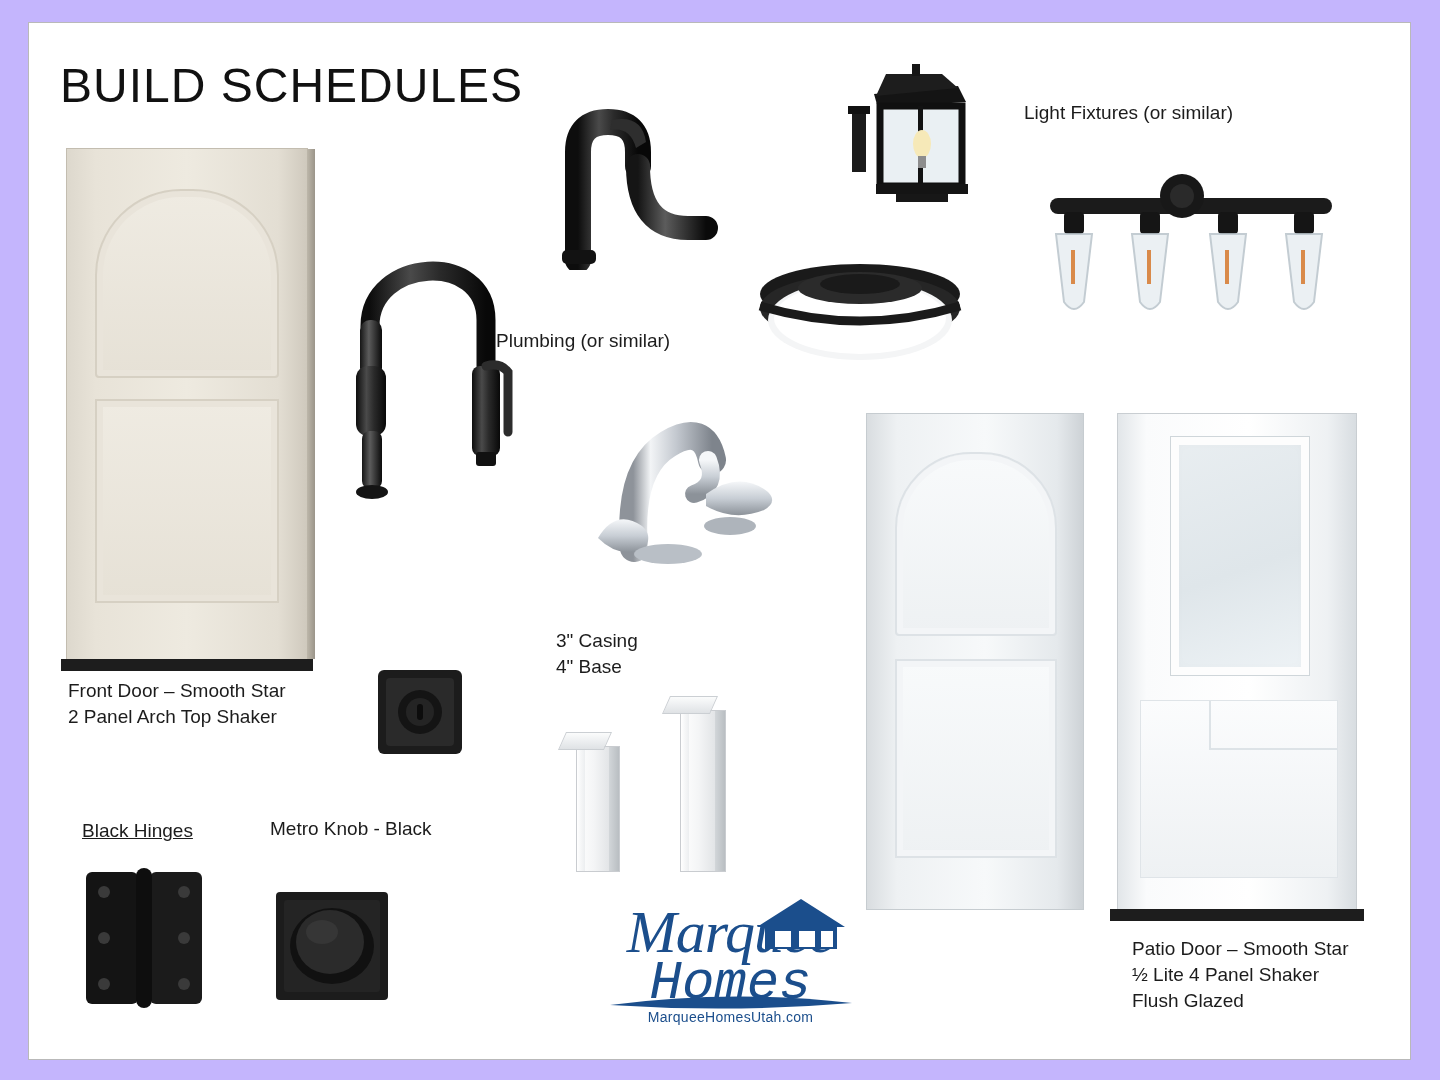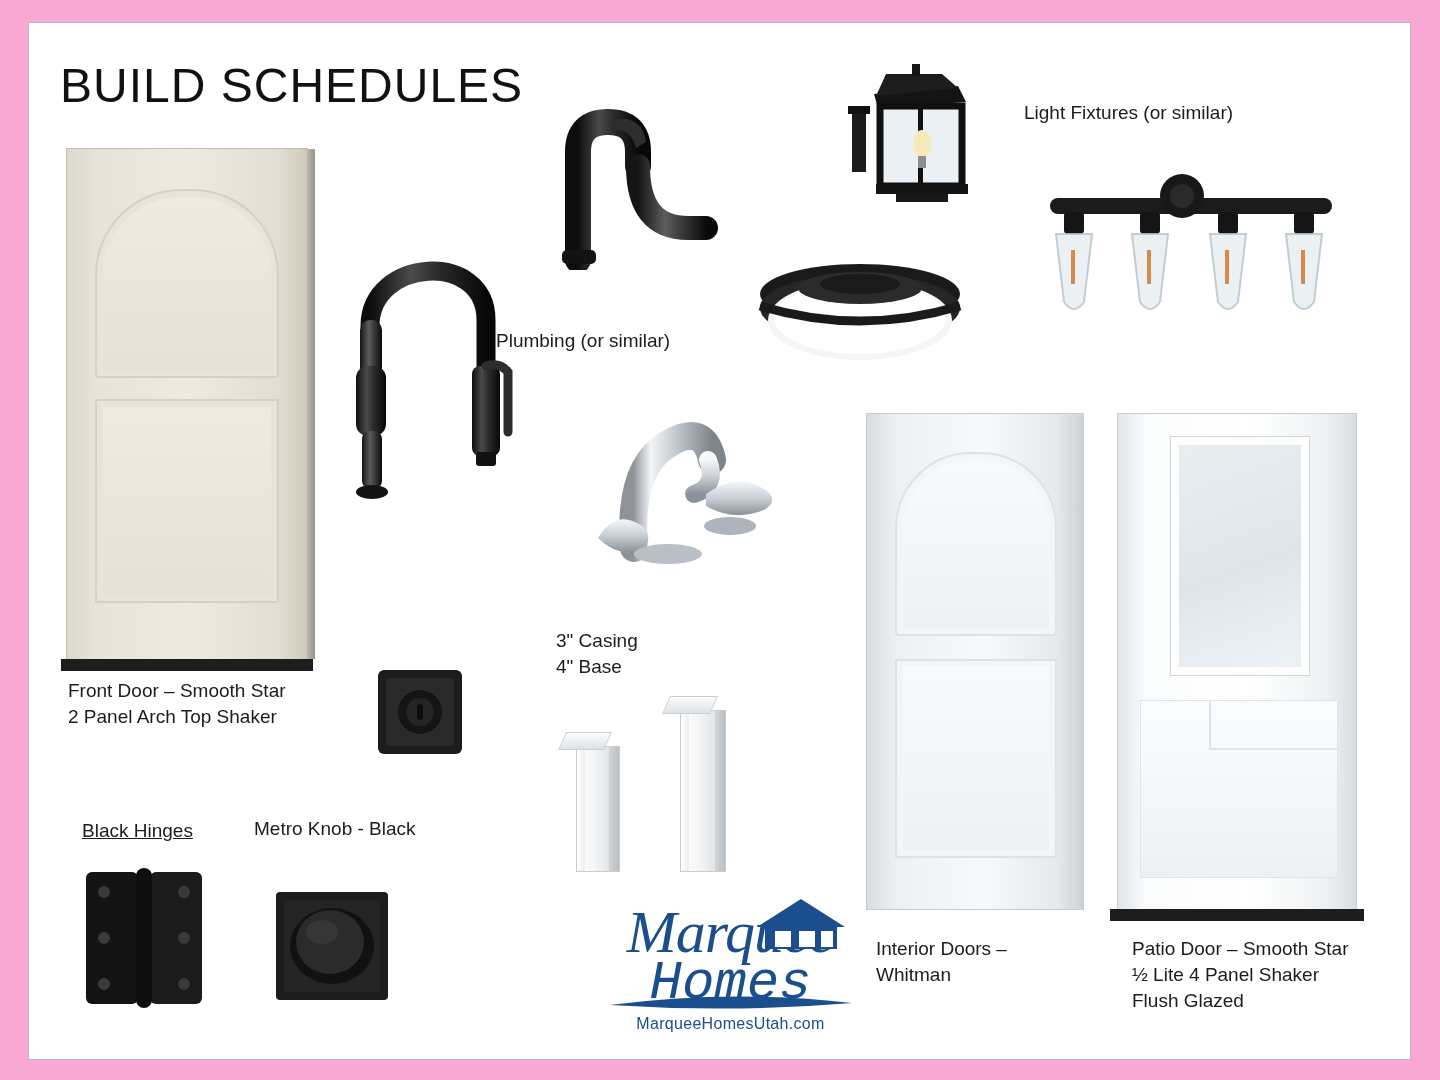--- a/index.html
+++ b/index.html
@@ -1,17 +1,17 @@
 <!DOCTYPE html>
 <html><head>
 <meta charset="utf-8">
 <style>
   html,body{margin:0;padding:0;background:#ffffff;}
   body{width:1440px;height:1080px;font-family:"Liberation Sans",sans-serif;color:#1a1a1a;overflow:hidden;}
-  .page{position:relative;width:1440px;height:1080px;background:#f9a8d4;}
+  .page{position:relative;width:1440px;height:1080px;background:#c4b5fd;}
   .frame{position:absolute;left:28px;top:22px;width:1381px;height:1036px;border:1px solid #b9b9b9;background:#fff;}
   .title{position:absolute;left:60px;top:58px;font-size:48px;letter-spacing:1px;font-weight:400;color:#111;font-family:"Liberation Sans",sans-serif;}
   .caption{position:absolute;font-size:19px;line-height:26px;color:#1c1c1c;}
 
   
   .front-door{position:absolute;left:66px;top:148px;width:240px;height:510px;background:linear-gradient(90deg,#ddd8cd 0%,#e8e3d8 12%,#eeeae0 50%,#e3ded3 88%,#cfc9bd 100%);border:1px solid #c3bdb0;}
   .front-door .panel-top{position:absolute;left:28px;top:40px;width:180px;height:185px;border-radius:86px 86px 4px 4px;background:linear-gradient(180deg,#efebe2,#e6e1d6);border:2px solid #d6d0c3;box-shadow:inset 0 0 0 6px #e9e4da, inset 0 2px 3px rgba(0,0,0,.09);}
   .front-door .panel-bot{position:absolute;left:28px;top:250px;width:180px;height:200px;background:linear-gradient(180deg,#efebe2,#e6e1d6);border:2px solid #d6d0c3;box-shadow:inset 0 0 0 6px #e9e4da, inset 0 2px 3px rgba(0,0,0,.09);}
   .front-door .sill{position:absolute;left:-6px;bottom:-12px;width:252px;height:12px;background:#1d1d1d;}
   .front-door .edge{position:absolute;right:-8px;top:0;width:8px;height:100%;background:linear-gradient(90deg,#bdb7aa,#9b958a);}
@@ -30,21 +30,21 @@
   .patio-door .sill{position:absolute;left:-8px;bottom:-12px;width:254px;height:12px;background:#1d1d1d;}
 
   
   .trim{position:absolute;}
   .trim .board{position:absolute;background:linear-gradient(90deg,#ffffff 0%,#f4f5f6 40%,#d7dadd 100%);border:1px solid #c9ccd0;}
 
   
   .logo{position:absolute;left:598px;top:905px;width:265px;height:160px;text-align:center;}
   .logo .marquee{font-family:"Liberation Serif",serif;font-style:italic;font-size:60px;color:#1b4e8c;line-height:54px;letter-spacing:-1px;}
   .logo .homes{font-family:Liberation Mono, monospace;font-style:italic;font-size:54px;color:#1b4e8c;line-height:50px;}
-  .logo .url{font-size:16px;color:#1b4e8c;margin-top:6px;letter-spacing:.3px;}
+  .logo .url{font-size:14px;color:#1b4e8c;letter-spacing:.3px;}
   .logo .roof{position:absolute;left:155px;top:-8px;}
   .logo .swoosh{position:absolute;left:10px;top:88px;width:246px;height:16px;}
 
   
   .nowrap{white-space:pre-line;}
 </style>
 </head>
 <body>
 
 <div class="page">
@@ -189,43 +189,41 @@
   </svg>
   <div class="caption" style="left:82px;top:818px;text-decoration:underline;">Black Hinges</div>
 
   <svg style="position:absolute;left:268px;top:882px;" width="130" height="130" viewBox="0 0 130 130">
     <rect x="8" y="10" width="112" height="108" rx="4" fill="#1c1c1c"></rect>
     <rect x="16" y="18" width="96" height="92" rx="3" fill="#242424"></rect>
     <ellipse cx="64" cy="64" rx="42" ry="38" fill="#111"></ellipse>
     <ellipse cx="62" cy="60" rx="34" ry="32" fill="#2b2b2b"></ellipse>
     <ellipse cx="54" cy="50" rx="16" ry="12" fill="#3d3d3d" opacity=".6"></ellipse>
   </svg>
-  <div class="caption" style="left:254px;top:816px;">Metro Knob - Black</div>
+  <div class="caption" style="left:270px;top:816px;">Metro Knob - Black</div>
 
   <div class="trim" style="left:566px;top:660px;width:200px;height:230px;">
     <div class="board" style="left:10px;top:86px;width:42px;height:124px;">
       <div style="position:absolute;left:0;top:0;width:8px;height:100%;background:linear-gradient(90deg,#ffffff,#eceef0);"></div>
       <div style="position:absolute;right:0;top:0;width:10px;height:100%;background:linear-gradient(90deg,#d2d6d9,#b9bec2);"></div>
     </div>
     <div style="position:absolute;left:-4px;top:72px;width:44px;height:16px;background:linear-gradient(180deg,#fbfcfc,#dfe2e5);border:1px solid #cbcfd3;transform:skewX(-24deg);"></div>
     <div class="board" style="left:114px;top:50px;width:44px;height:160px;">
       <div style="position:absolute;left:0;top:0;width:8px;height:100%;background:linear-gradient(90deg,#ffffff,#eceef0);"></div>
       <div style="position:absolute;right:0;top:0;width:10px;height:100%;background:linear-gradient(90deg,#d2d6d9,#b9bec2);"></div>
     </div>
     <div style="position:absolute;left:100px;top:36px;width:46px;height:16px;background:linear-gradient(180deg,#fbfcfc,#dfe2e5);border:1px solid #cbcfd3;transform:skewX(-24deg);"></div>
   </div>
   <div class="caption nowrap" style="left:556px;top:628px;">3" Casing
 4" Base</div>
 
   <div class="int-door">
     <div class="panel-top"></div>
     <div class="panel-bot"></div>
   </div>
-  <div class="caption nowrap" style="left:876px;top:936px;">Interior Doors –
-Whitman</div>
 
   <div class="patio-door">
     <div class="lite"></div>
     <div class="lower">
       <div class="rail"></div>
       <div class="hline"></div>
     </div>
     <div class="sill"></div>
   </div>
   <div class="caption nowrap" style="left:1132px;top:936px;">Patio Door – Smooth Star

